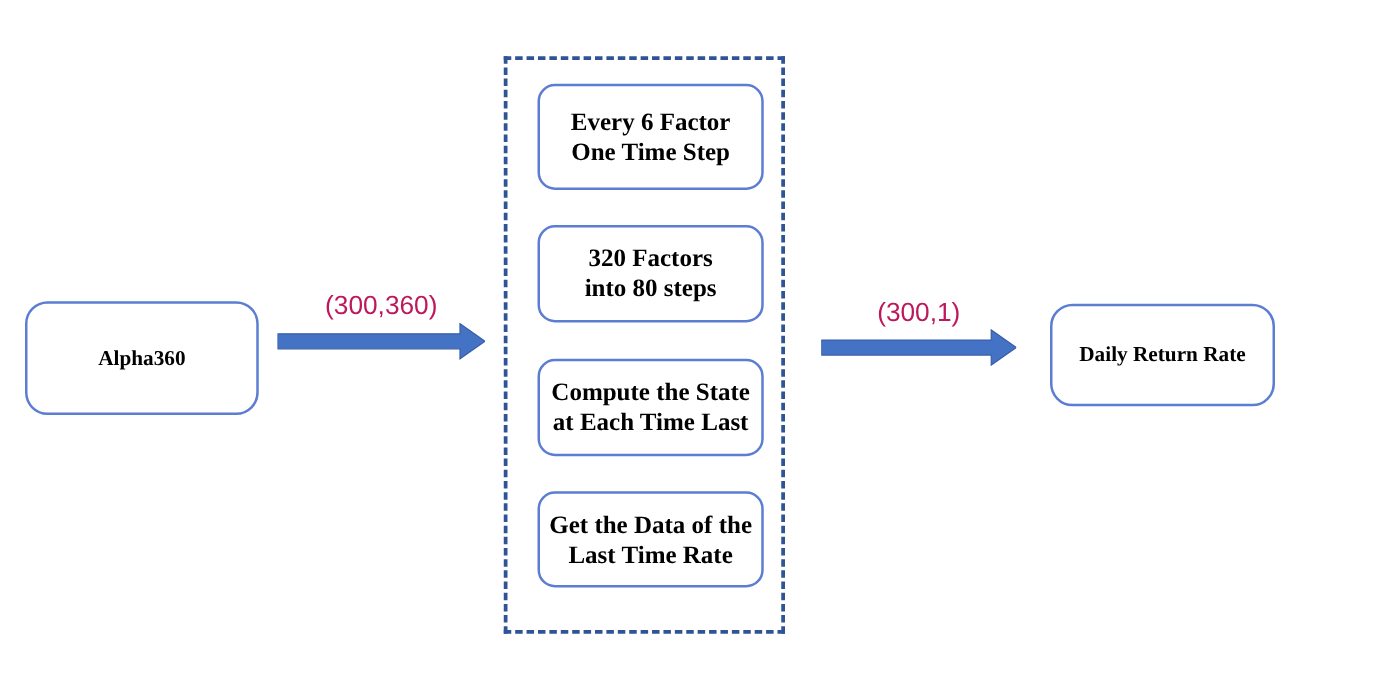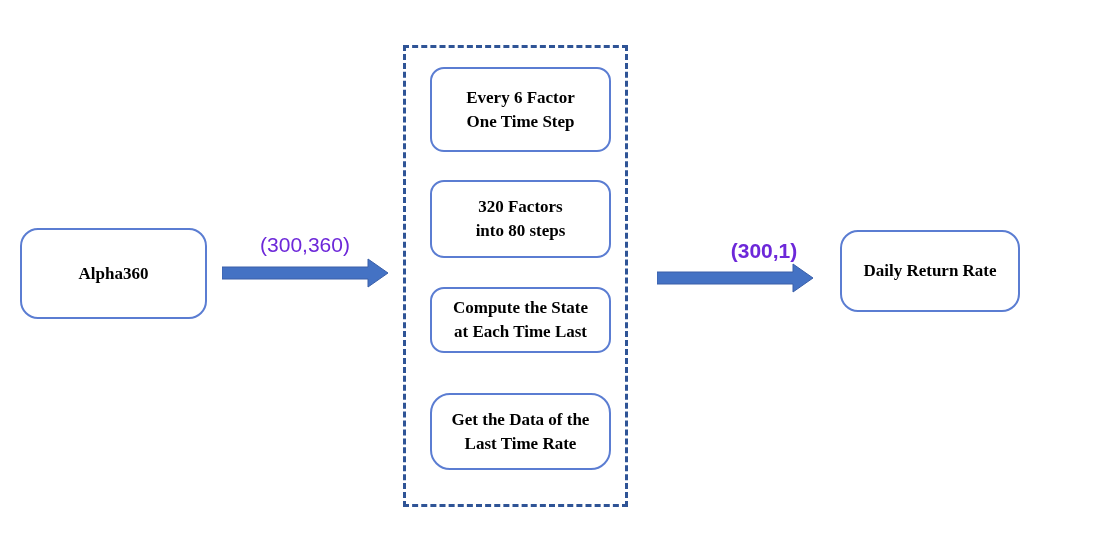--- a/index.html
+++ b/index.html
@@ -21,20 +21,21 @@
     border-radius: 18px;
     background: #ffffff;
     display: flex;
     align-items: center;
     justify-content: center;
     text-align: center;
     font-weight: bold;
     font-size: 17px;
     color: #000000;
     box-sizing: border-box;
+    margin-top: 13px;
   }
   .node-alpha {
     left: 20px; top: 228px;
     width: 187px; height: 91px;
   }
   .node-output {
     left: 840px; top: 230px;
     width: 180px; height: 82px;
   }
   .process-group {
@@ -50,44 +51,44 @@
     width: 181px;
     border: 2px solid #5b7dd2;
     border-radius: 14px;
     background: #ffffff;
     display: flex;
     flex-direction: column;
     align-items: center;
     justify-content: center;
     text-align: center;
     font-weight: bold;
-    font-size: 17px;
+    font-size: 20px;
     line-height: 24px;
     color: #000000;
     box-sizing: border-box;
   }
   .step1 { top: 19px;  height: 85px; }
   .step2 { top: 132px; height: 78px; }
-  .step3 { top: 239px; height: 66px; }
-  .step4 { top: 345px; height: 77px; border-radius: 20px; }
+  .step3 { top: 239px; height: 78px; }
+  .step4 { top: 345px; height: 77px; }
   .arrow {
     position: absolute;
   }
   .arrow-1 { left: 222px; top: 258px; }
   .arrow-2 { left: 657px; top: 263px; }
   .arrow-label {
     position: absolute;
     font-family: "Liberation Sans", sans-serif;
     font-size: 21px;
-    color: #6d28d9;
+    color: #be185d;
     text-align: center;
     white-space: nowrap;
   }
   .arrow-label-1 { left: 222px; top: 233px; width: 166px; }
-  .arrow-label-2 { left: 686px; top: 239px; width: 156px; font-weight: bold; }
+  .arrow-label-2 { left: 657px; top: 239px; width: 156px; }
 </style>
 </head>
 <body>
 
 <div class="canvas">
 
   <div class="node node-alpha">
     <span>Alpha360</span>
   </div>
 

